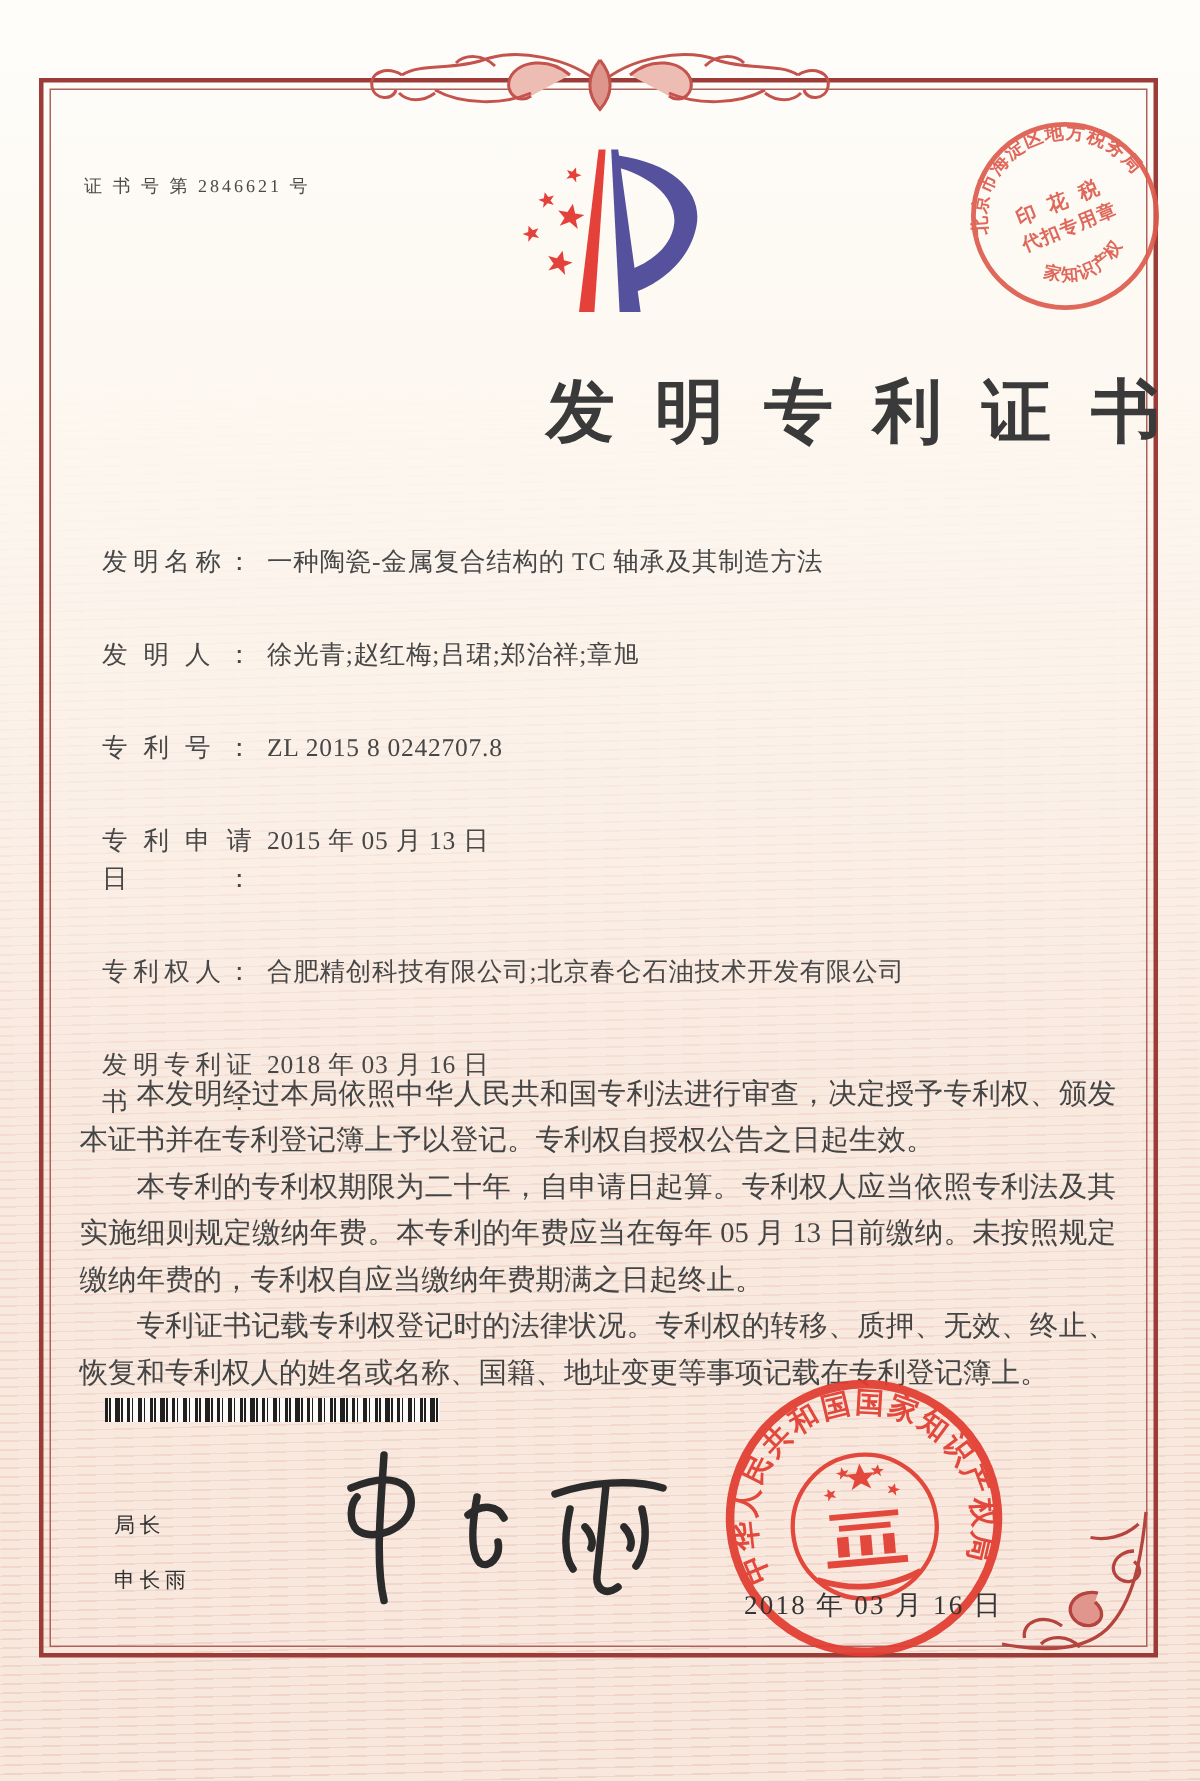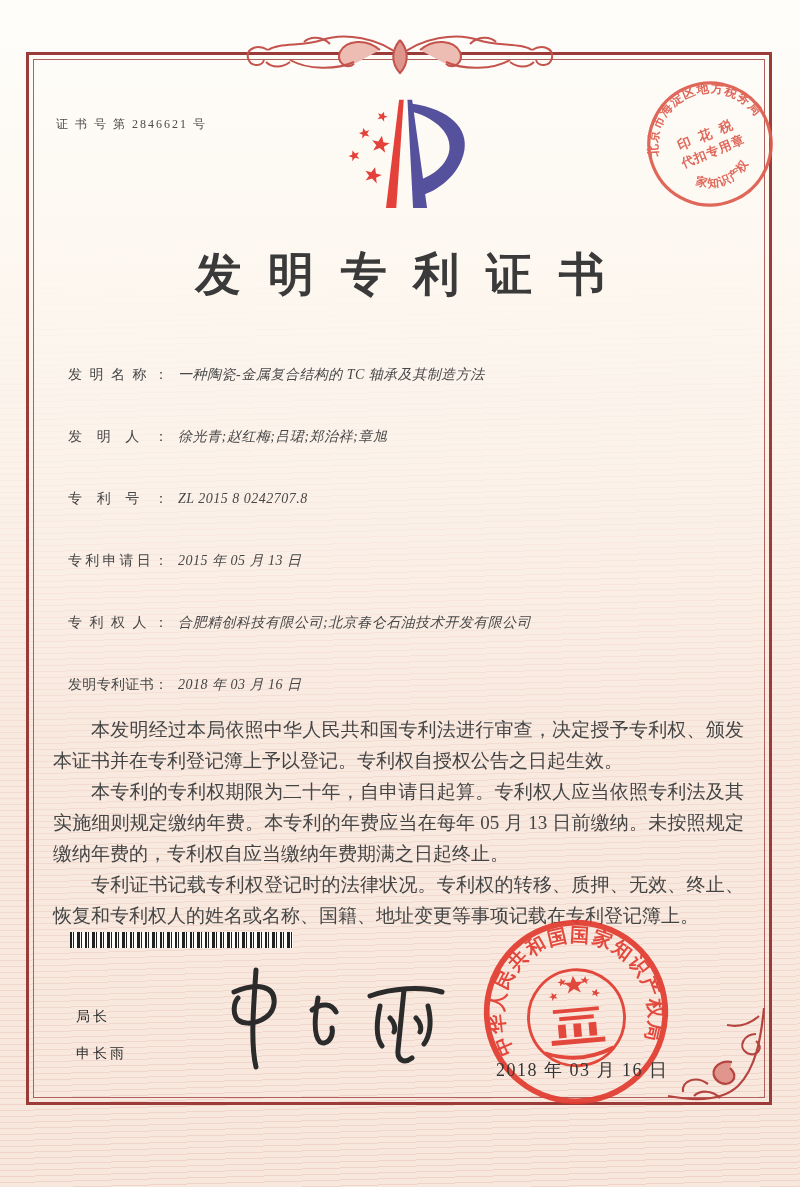--- a/index.html
+++ b/index.html
@@ -12,26 +12,26 @@
       repeating-linear-gradient(178.5deg, rgba(213,130,118,.20) 0 1px, rgba(255,255,255,0) 1px 6px);
     color:#3d3d3d;
   }
   .frame-outer { position:absolute; left:26px; top:52px; right:28px; bottom:82px; border:3px solid #9c3c38; }
   .frame-inner { position:absolute; left:33px; top:59px; right:35px; bottom:89px; border:1px solid #b0615c; }
   .ornament-top { position:absolute; left:50%; top:20px; transform:translateX(-50%); width:360px; height:70px; z-index:3; }
   .ornament-br { position:absolute; right:30px; bottom:83px; width:110px; height:100px; z-index:3; }
   .cert-no { position:absolute; left:56px; top:116px; font-size:12px; letter-spacing:2px; color:#4a4a4a; }
   .tax-stamp { position:absolute; left:636px; top:70px; width:148px; height:148px; transform:rotate(-22deg); opacity:.92; z-index:4; }
   .logo { position:absolute; left:330px; top:90px; width:168px; height:152px; }
-  .title { position:absolute; top:244px; left:0; width:100%; text-align:center;
+  .title { position:absolute; top:244px; left:0; width:100%; text-align:right;
            font-size:46px; font-weight:600; letter-spacing:.58em; text-indent:.58em; color:#3a3a3a;font-family:Liberation Mono, monospace; }
   .fields { position:absolute; left:68px; top:362px; right:52px; }
-  .field-row { display:flex; margin-bottom:37px; font-size:14px; line-height:25px; color:#474747; }
+  .field-row { display:flex; margin-bottom:37px; font-size:17px; line-height:25px; color:#474747; }
   .field-label { flex:0 0 100px; text-align:justify; text-align-last:justify; letter-spacing:0; }
-  .field-value { margin-left:10px; letter-spacing:.5px;font-style:italic; }
+  .field-value { margin-left:10px; letter-spacing:.5px; }
   .paragraphs { position:absolute; left:53px; top:714px; right:56px; font-size:19px;
                 line-height:31px; text-align:justify; color:#454545; }
   .paragraphs p { text-indent:2em; }
   .barcode { position:absolute; left:70px; top:932px; width:223px; height:16px;
      background:repeating-linear-gradient(90deg,#202020 0 2px,#fdfbf7 2px 3px,#202020 3px 4px,#fdfbf7 4px 7px,#202020 7px 10px,#fdfbf7 10px 11px,#202020 11px 12px,#fdfbf7 12px 15px); }
   .issuer { position:absolute; left:76px; top:998px; font-size:14px; color:#2f2f2f;
             font-family:"Liberation Sans","DejaVu Sans",sans-serif; line-height:37px; letter-spacing:3px; }
   .autograph { position:absolute; left:192px; top:962px; width:270px; height:115px; }
   .seal { position:absolute; left:480px; top:916px; width:192px; height:192px; transform:rotate(-5deg); opacity:.93; z-index:4; }
   .issue-date { position:absolute; left:496px; top:1058px; font-size:18px; letter-spacing:1.5px; color:#353535; z-index:6; }

